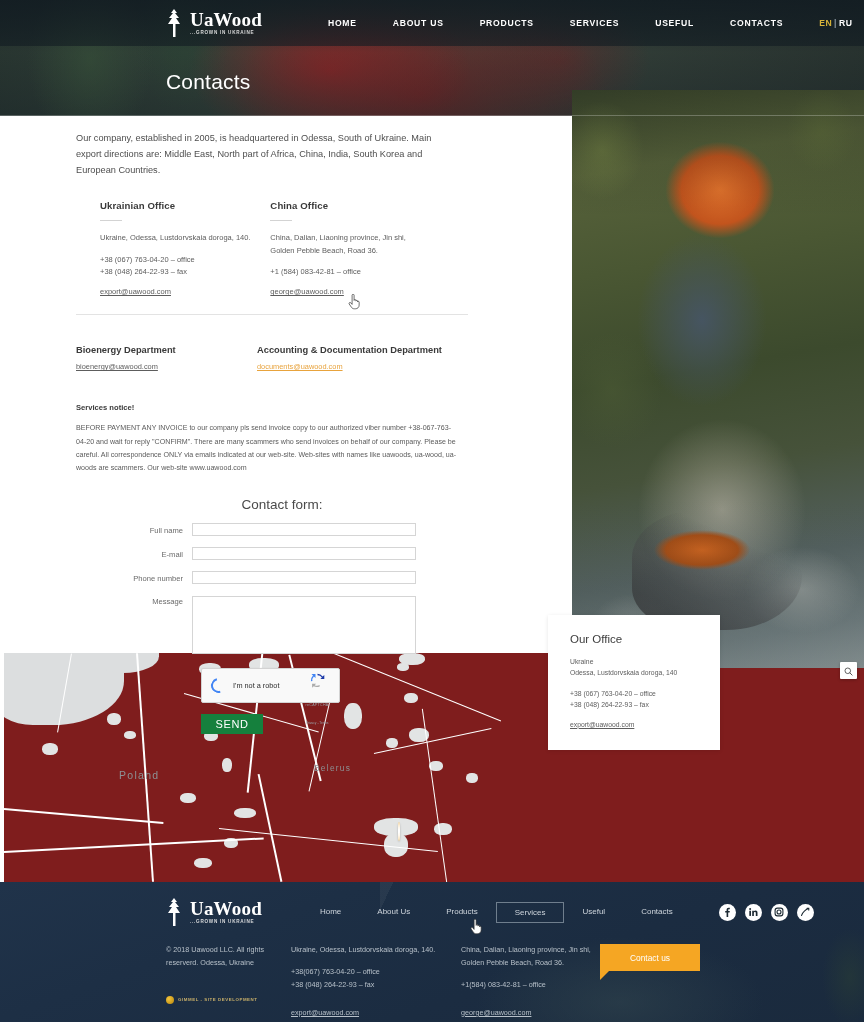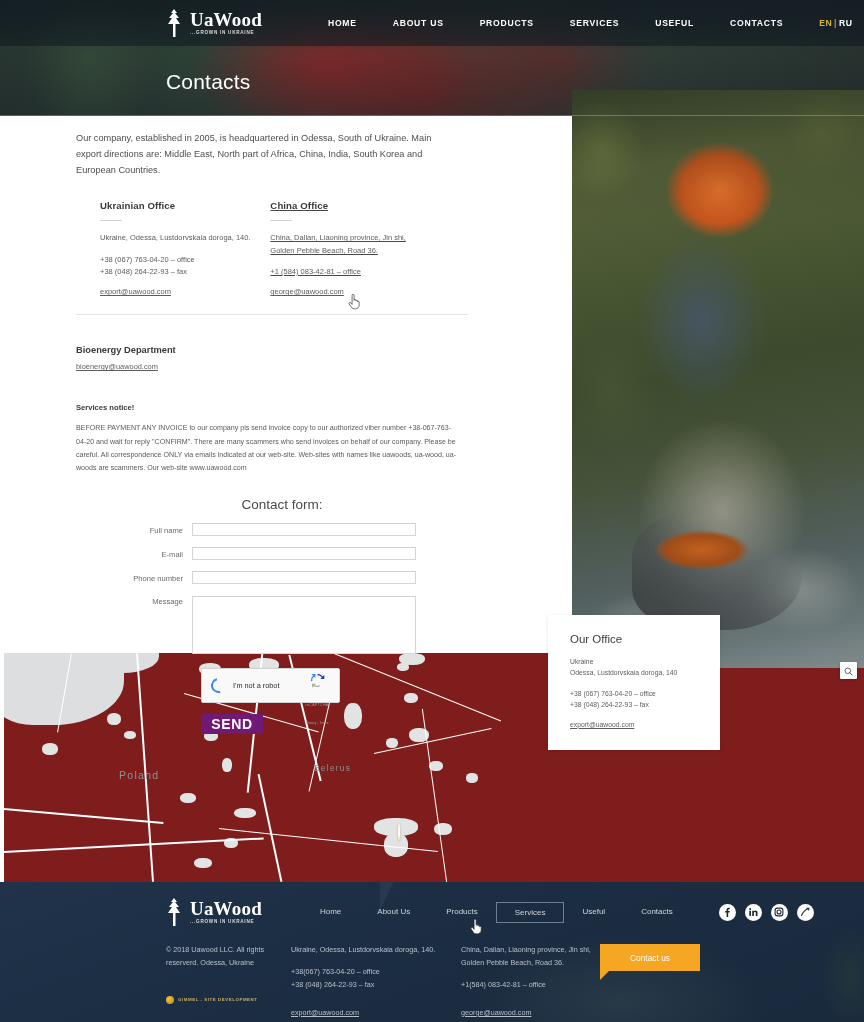--- a/index.html
+++ b/index.html
@@ -110,21 +110,21 @@
   }
 
   
   .content { position:absolute; left:0; top:116px; width:572px; padding:0; z-index:2; }
   .c-inner { padding:0 20px 0 76px; }
 
   .intro { font-size:9.2px; line-height:1.75; color:#4e4e4e; margin:14px 0 0; width:378px; }
 
   .offices { display:flex; margin-top:22px; width:392px; }
   .off-col { width:181px;margin-left:24px; }
-  .off-col.right { margin-left:0; width:210px;text-decoration:underline; }
+  .off-col.right { margin-left:0; width:210px; }
   .off-title { font-size:9.6px; font-weight:bold; color:#3a3a3a; letter-spacing:.1px; }
   .off-rule { width:22px; height:1px; background:#d3d3d3; margin:9px 0 11px; }
   .off-line { font-size:7.5px; line-height:1.65; color:#5d5d5d; }
   .off-gap { height:9px; }
   .off-mail { font-size:7.5px; color:#5d5d5d; text-decoration:underline; display:inline-block; margin-top:9px; }
 
   .dept-sep { width:392px; height:1px; background:#e3e3e3; margin:16px 0 14px; }
   .depts { display:flex; width:392px;margin-top:30px; }
   .dept-col { width:181px; }
   .dept-col.right { width:210px; }
@@ -158,22 +158,22 @@
     transform:rotate(30deg);
   }
   .cap-label { font-size:7.3px; color:#2e2e2e; margin-left:7px; }
   .cap-brand { position:absolute; right:5px; top:4px; text-align:center; width:34px; }
   .cap-logo { width:15px;height:15px;margin:0 auto; }
   .cap-name { font-size:3.6px; color:#9aa0a6; letter-spacing:.3px; margin-top:1px; }
   .cap-links { font-size:3.3px; color:#9aa0a6; margin-top:1px; }
 
   .send-row { margin-top:11px; padding-left:125px; padding-bottom:24px;}
   .send-btn {
-    width:62px; height:20px; background:#701a75; border:none; color:#fff;
-    font-size:14px; letter-spacing:.6px; cursor:pointer; font-family:inherit;font-weight:bold;
+    width:62px; height:20px; background:#15803d; border:none; color:#fff;
+    font-size:11px; letter-spacing:.6px; cursor:pointer; font-family:inherit;
   }
 
   
   .office-card {
     position:absolute; left:548px; top:615px; width:172px; height:135px;
     background:#fff; z-index:8; padding:18px 20px 0 22px;
     box-shadow:0 1px 4px rgba(0,0,0,.10);
   }
   .oc-title { font-size:11.5px; color:#3d3d3d; font-weight:400; }
   .oc-line { font-size:6.8px; color:#5d5d5d; line-height:1.6; }
@@ -341,20 +341,24 @@
         <a href="#" class="off-mail">george@uawood.com</a>
       </div>
     </div>
 
     <div class="dept-sep"></div>
 
     <div class="depts">
       <div class="dept-col">
         <div class="dept-title">Bioenergy Department</div>
         <a href="#" class="dept-mail">bioenergy@uawood.com</a>
+      </div>
+      <div class="dept-col right">
+        <div class="dept-title">Accounting &amp; Documentation Department</div>
+        <a href="#" class="dept-mail hovered">documents@uawood.com</a>
       </div>
     </div>
 
     <div class="sec-note-title">Services notice!</div>
     <div class="sec-note-body">BEFORE PAYMENT ANY INVOICE to our company pls send invoice copy to our authorized viber number +38-067-763-04-20 and wait for reply "CONFIRM". There are many scammers who send invoices on behalf of our company. Please be careful. All correspondence ONLY via emails indicated at our web-site. Web-sites with names like uawoods, ua-wood, ua-woods are scammers. Our web-site www.uawood.com</div>
 
     <div class="form-wrap">
       <div class="form-title">Contact form:</div>
 
       <div class="frow">

